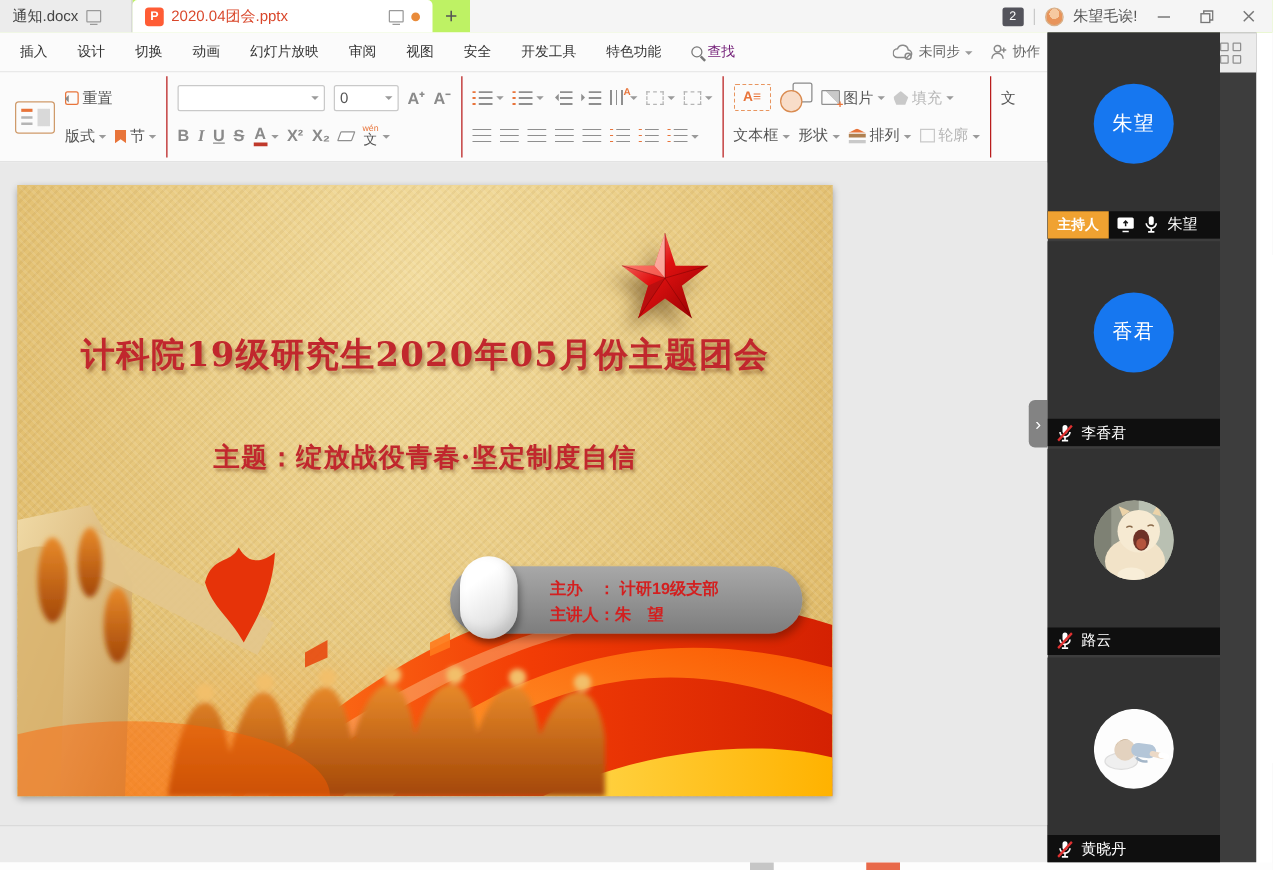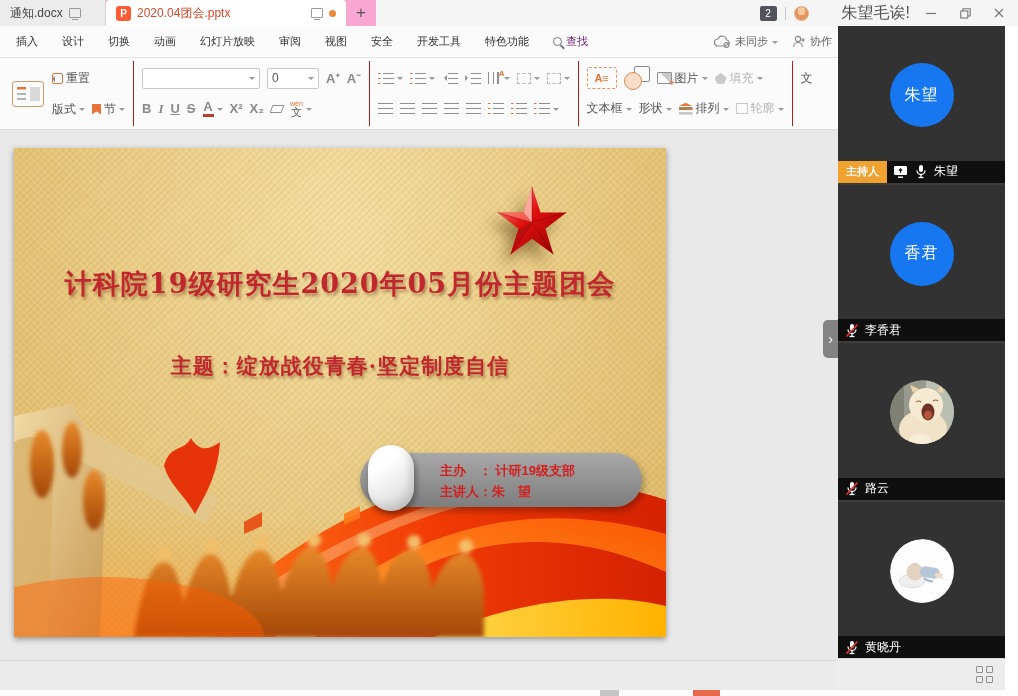--- a/index.html
+++ b/index.html
@@ -1,36 +1,36 @@
 <!DOCTYPE html>
 <html><head>
 <meta charset="utf-8">
 <style>
   * { box-sizing: border-box; margin: 0; padding: 0; }
   html,body { width:1018px; height:696px; overflow:hidden; font-family:"Liberation Sans",sans-serif; background:#fff; }
   .app { width:1018px; height:696px; display:flex; flex-direction:column; position:relative; }
 
   
-  .titlebar { height:26px; background:#f9a8d4; display:flex; align-items:stretch; flex:0 0 auto;justify-content:space-between; }
+  .titlebar { height:26px; background:#bef264; display:flex; align-items:stretch; flex:0 0 auto;justify-content:space-between; }
   .tab { display:flex; align-items:center; gap:6px; padding:0 10px; font-size:12px; color:#444; cursor:pointer; }
   .tab.inactive { background:#ececec; width:106px; border-right:1px solid #d2d2d2; }
   .tab.active { background:#ffffff; width:240px; border-radius:4px 4px 0 0; }
   .tab-label { white-space:nowrap; overflow:hidden; text-overflow:ellipsis; }
   .tab.active .tab-label { color:#d9472b; flex:1; }
   .wpp-icon { width:15px; height:15px; background:#ff5c35; color:#fff; border-radius:3px; font-size:10px; font-weight:bold; display:flex; align-items:center; justify-content:center; flex:0 0 auto; }
   .monitor-icon { width:12px; height:10px; border:1px solid #9a9a9a; border-radius:1px; position:relative; flex:0 0 auto; }
   .monitor-icon::after { content:""; position:absolute; left:2px; right:2px; bottom:-3px; height:1.5px; background:#9a9a9a; }
   .mod-dot { width:7px; height:7px; border-radius:50%; background:#e98b3a; flex:0 0 auto; }
   .newtab { width:30px; display:flex; align-items:center; justify-content:center; font-size:17px; color:#555; cursor:pointer; }
   .title-spacer { flex:1; background:#f5f5f5; }
   .title-right { display:flex; align-items:center; gap:8px; background:#f5f5f5; padding:0 6px 0 10px; }
   .doc-badge { min-width:17px; height:15px; background:#53535b; color:#fff; font-size:10px; border-radius:2px; display:flex; align-items:center; justify-content:center; padding:0 3px; cursor:pointer; }
   .pin-sep { width:1px; height:13px; background:#c9c9c9; }
   .user-avatar-icon { width:15px; height:15px; border-radius:50%; background:radial-gradient(circle at 50% 32%, #f6c9a0 0 36%, #e8945a 37% 100%); border:1px solid #d8b089; }
-  .user-name { font-size:16px; color:#555; white-space:nowrap;margin-left:25px; }
+  .user-name { font-size:12px; color:#555; white-space:nowrap; }
   .win-btn { width:26px; height:20px; display:flex; align-items:center; justify-content:center; color:#777; cursor:pointer; }
   .win-btn svg { display:block; }
 
   
   .main-row { flex:1; display:flex; min-height:0; }
   .left-col { width:838px; display:flex; flex-direction:column; min-height:0; }
 
   
   .menubar { height:32px; background:#fbfbfb; border-bottom:1px solid #e4e4e4; display:flex; align-items:center; font-size:11px; color:#333; padding:0 4px; }
   .menu-item { padding:0 12px; height:100%; display:flex; align-items:center; cursor:pointer; white-space:nowrap; }
@@ -113,21 +113,21 @@
   .panel-toggle { position:absolute; right:0; top:190px; width:15px; height:38px; background:#838383; border-radius:5px 0 0 5px; color:#fff; font-size:14px; display:flex; align-items:center; justify-content:center; cursor:pointer; }
 
   
   .statusbar { height:30px; background:#ebebeb; border-top:1px solid #dadada; flex:0 0 auto; }
   .bottom-strip { height:6px; background:#fdfdfd; position:relative; flex:0 0 auto; }
   .task-mark { position:absolute; top:0; height:6px; cursor:pointer; }
   .task-mark.gray { left:600px; width:19px; background:#c6c6c6; }
   .task-mark.orange { left:693px; width:27px; background:#e8694a; }
 
   
-  .sidebar { width:167px; display:flex; flex-direction:column; background:#3d3d3d; }
+  .sidebar { width:167px; display:flex; flex-direction:row; background:#3d3d3d; }
   .tiles { flex:1; display:flex; flex-direction:column; gap:2px; min-height:0; }
   .tile { flex:1; background:#323232; position:relative; display:flex; align-items:center; justify-content:center; cursor:pointer; overflow:hidden; }
   .avatar-circle { width:64px; height:64px; border-radius:50%; background:#1677f0; color:#fff; font-size:16px; letter-spacing:1px; display:flex; align-items:center; justify-content:center; margin-bottom:18px; }
   .avatar-photo { width:64px; height:64px; border-radius:50%; overflow:hidden; margin-bottom:18px; }
   .avatar-photo svg { display:block; }
   .namebar { position:absolute; left:0; right:0; bottom:0; height:22px; background:rgba(10,10,10,.88); display:flex; align-items:center; gap:6px; padding:0 6px 0 0; color:#fff; font-size:12px; }
   .namebar.pad { padding-left:7px; }
   .host-badge { height:22px; background:#f0a231; color:#fff; font-size:11px; font-weight:bold; display:flex; align-items:center; padding:0 8px; flex:0 0 auto; }
   .p-name { white-space:nowrap; overflow:hidden; }
   .mic-wrap { width:14px; height:15px; position:relative; flex:0 0 auto; }

